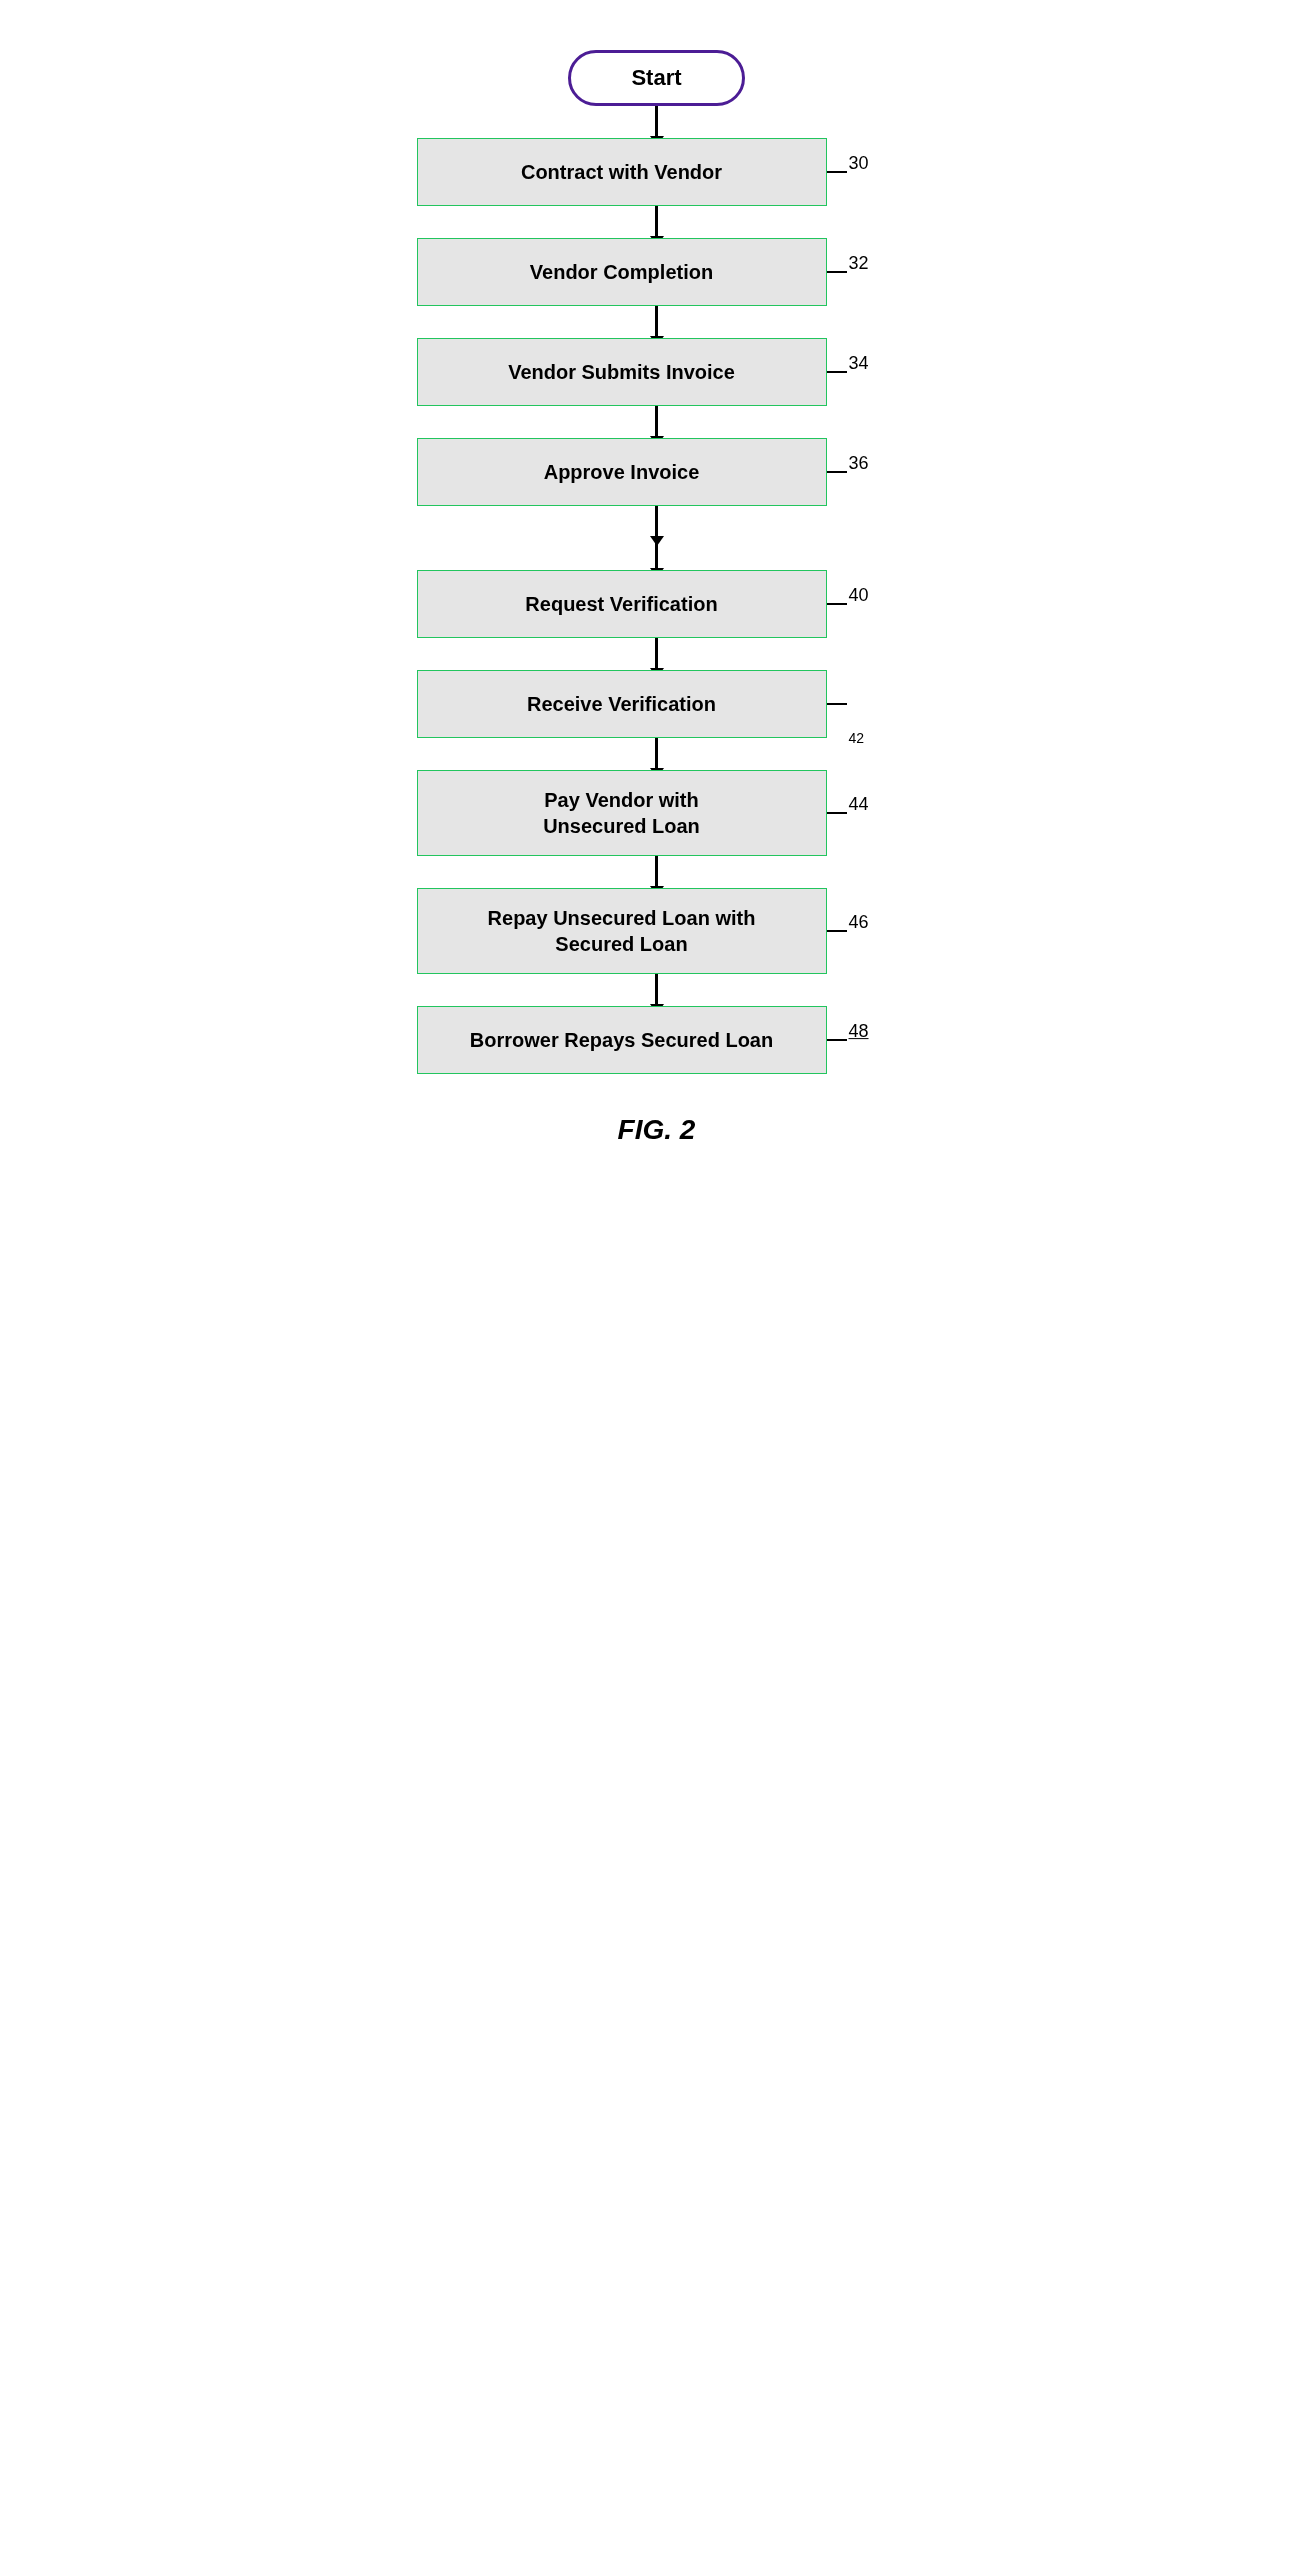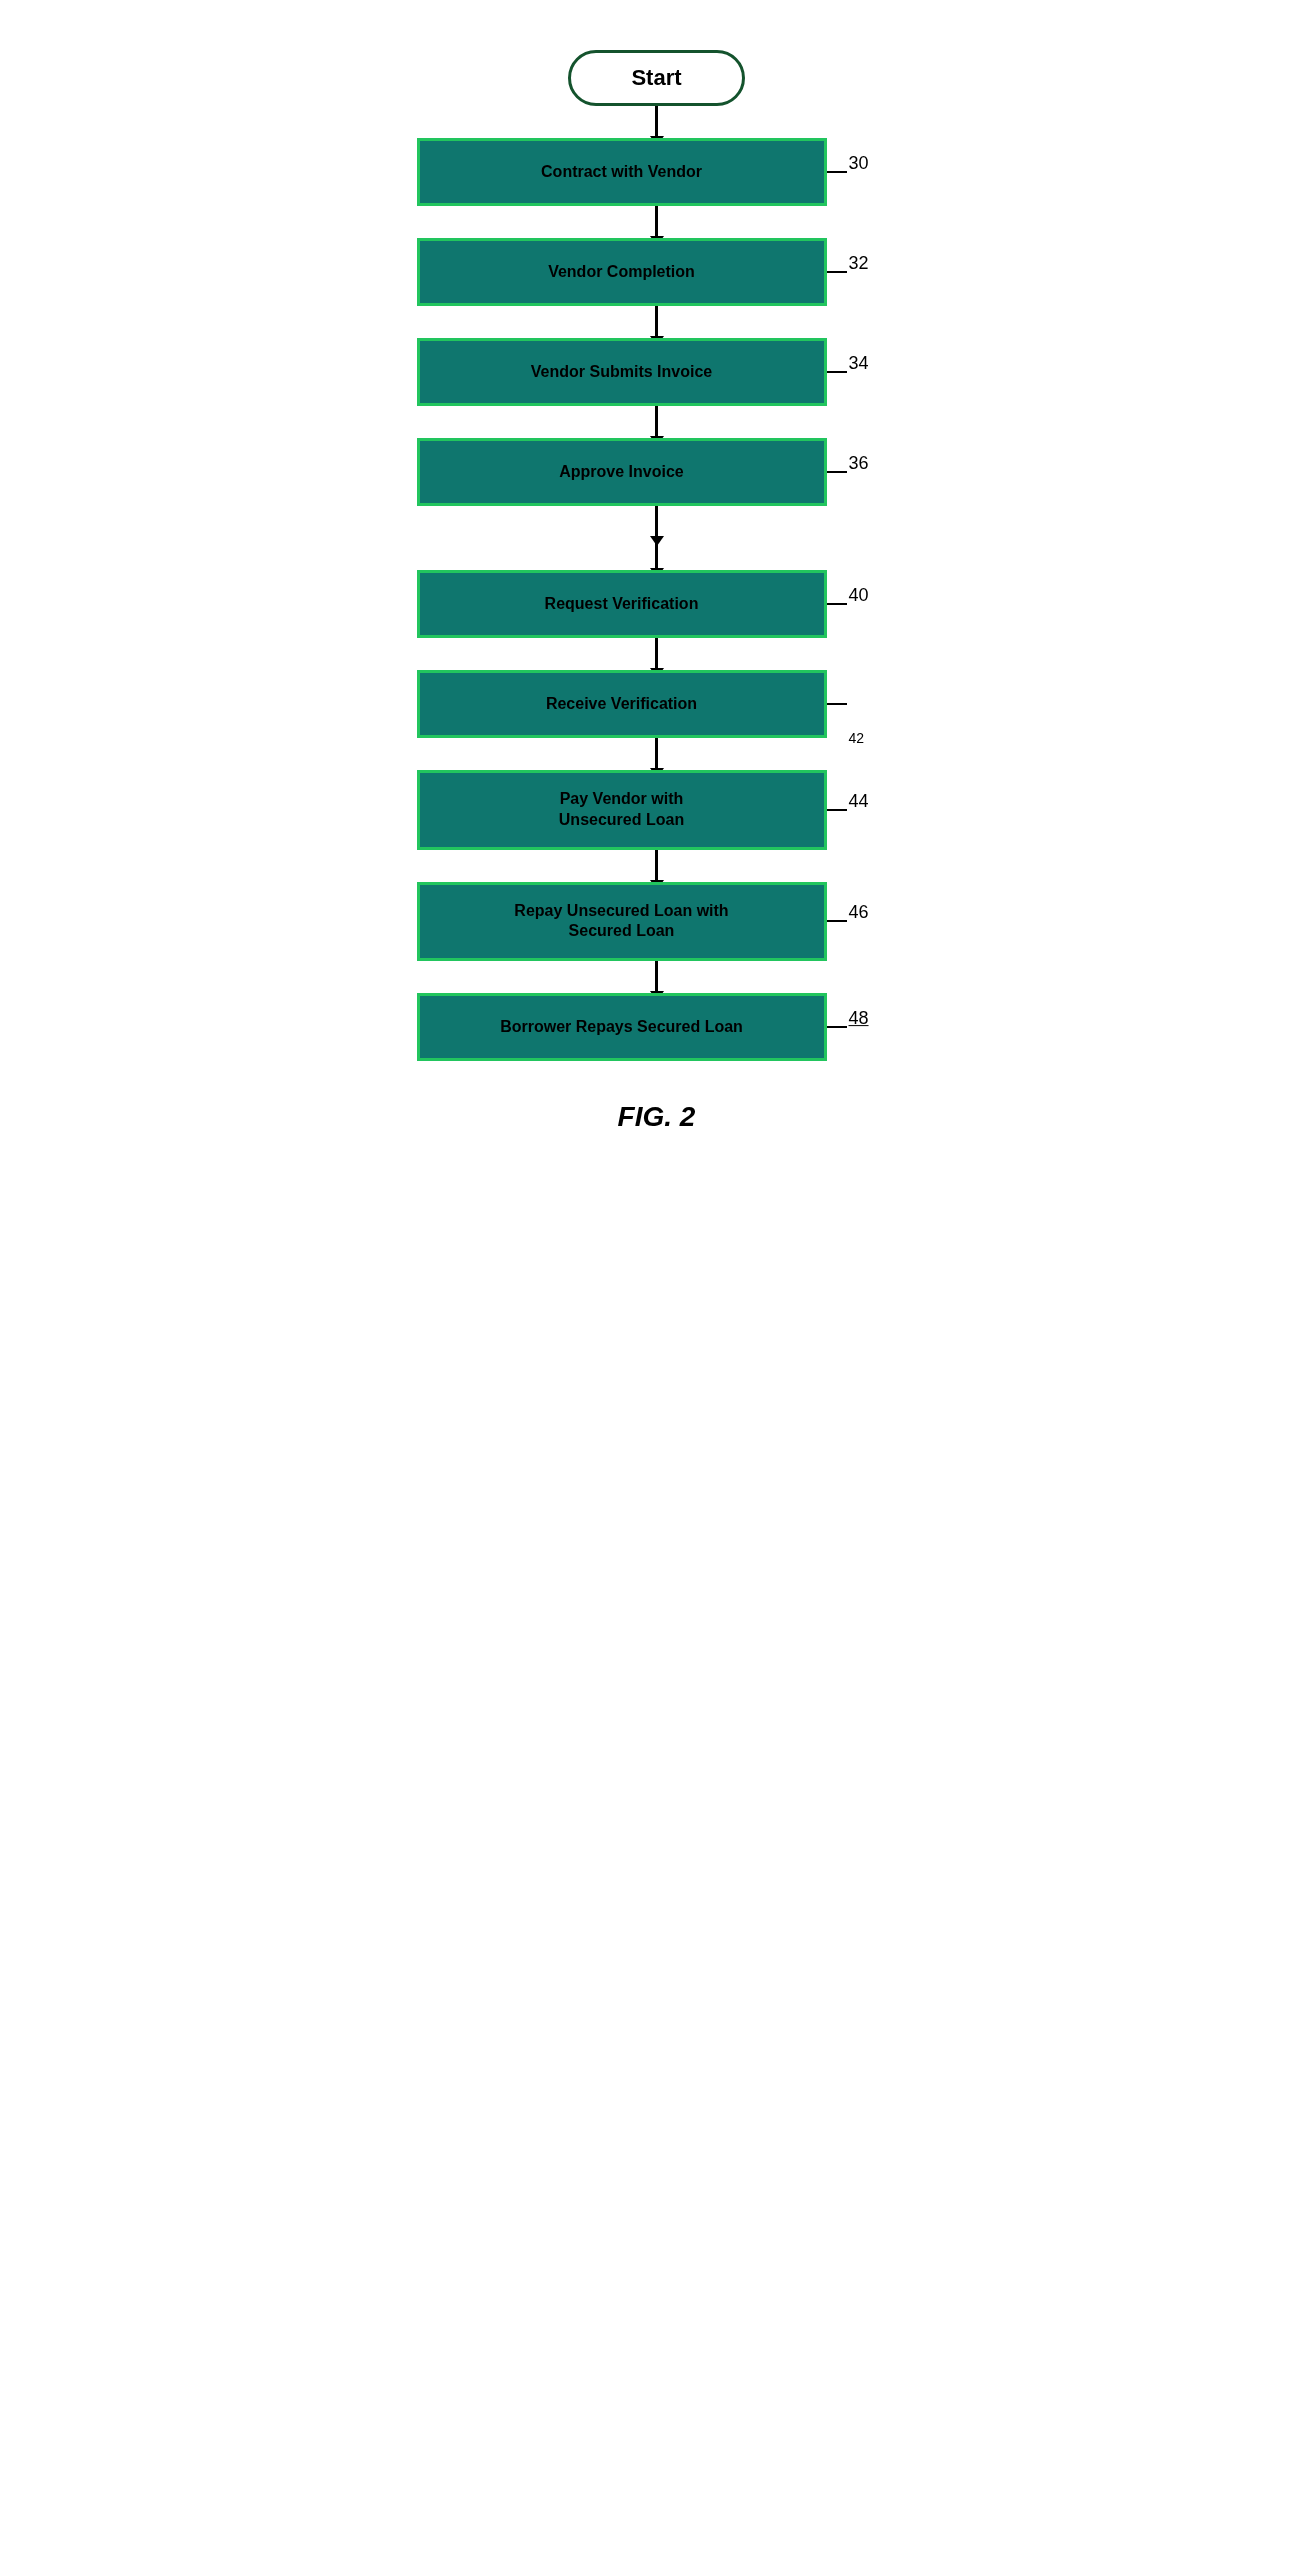--- a/index.html
+++ b/index.html
@@ -20,21 +20,21 @@
 
     .diagram-container {
       width: 520px;
       display: flex;
       flex-direction: column;
       align-items: center;
       padding: 30px 20px 40px 20px;
     }
 
     .start-node {
-      border: 3px solid #14532d;
+      border: 3px solid #4c1d95;
       border-radius: 40px;
       padding: 12px 60px;
       font-size: 22px;
       font-weight: bold;
       background: #fff;
       margin-bottom: 0;
     }
 
     .arrow {
       width: 3px;
@@ -56,25 +56,25 @@
     }
 
     .step-row {
       display: flex;
       align-items: center;
       width: 100%;
       position: relative;
     }
 
     .step-box {
-      border: 3px solid #22c55e;
-      background: #0f766e;
+      border: 1px solid #22c55e;
+      background: #e5e5e5;
       padding: 16px 20px;
       text-align: center;
-      font-size: 16px;
+      font-size: 20px;
       font-weight: bold;
       flex: 1;
       min-height: 68px;
       display: flex;
       align-items: center;
       justify-content: center;
       line-height: 1.3;
     }
 
     .fig-label {

